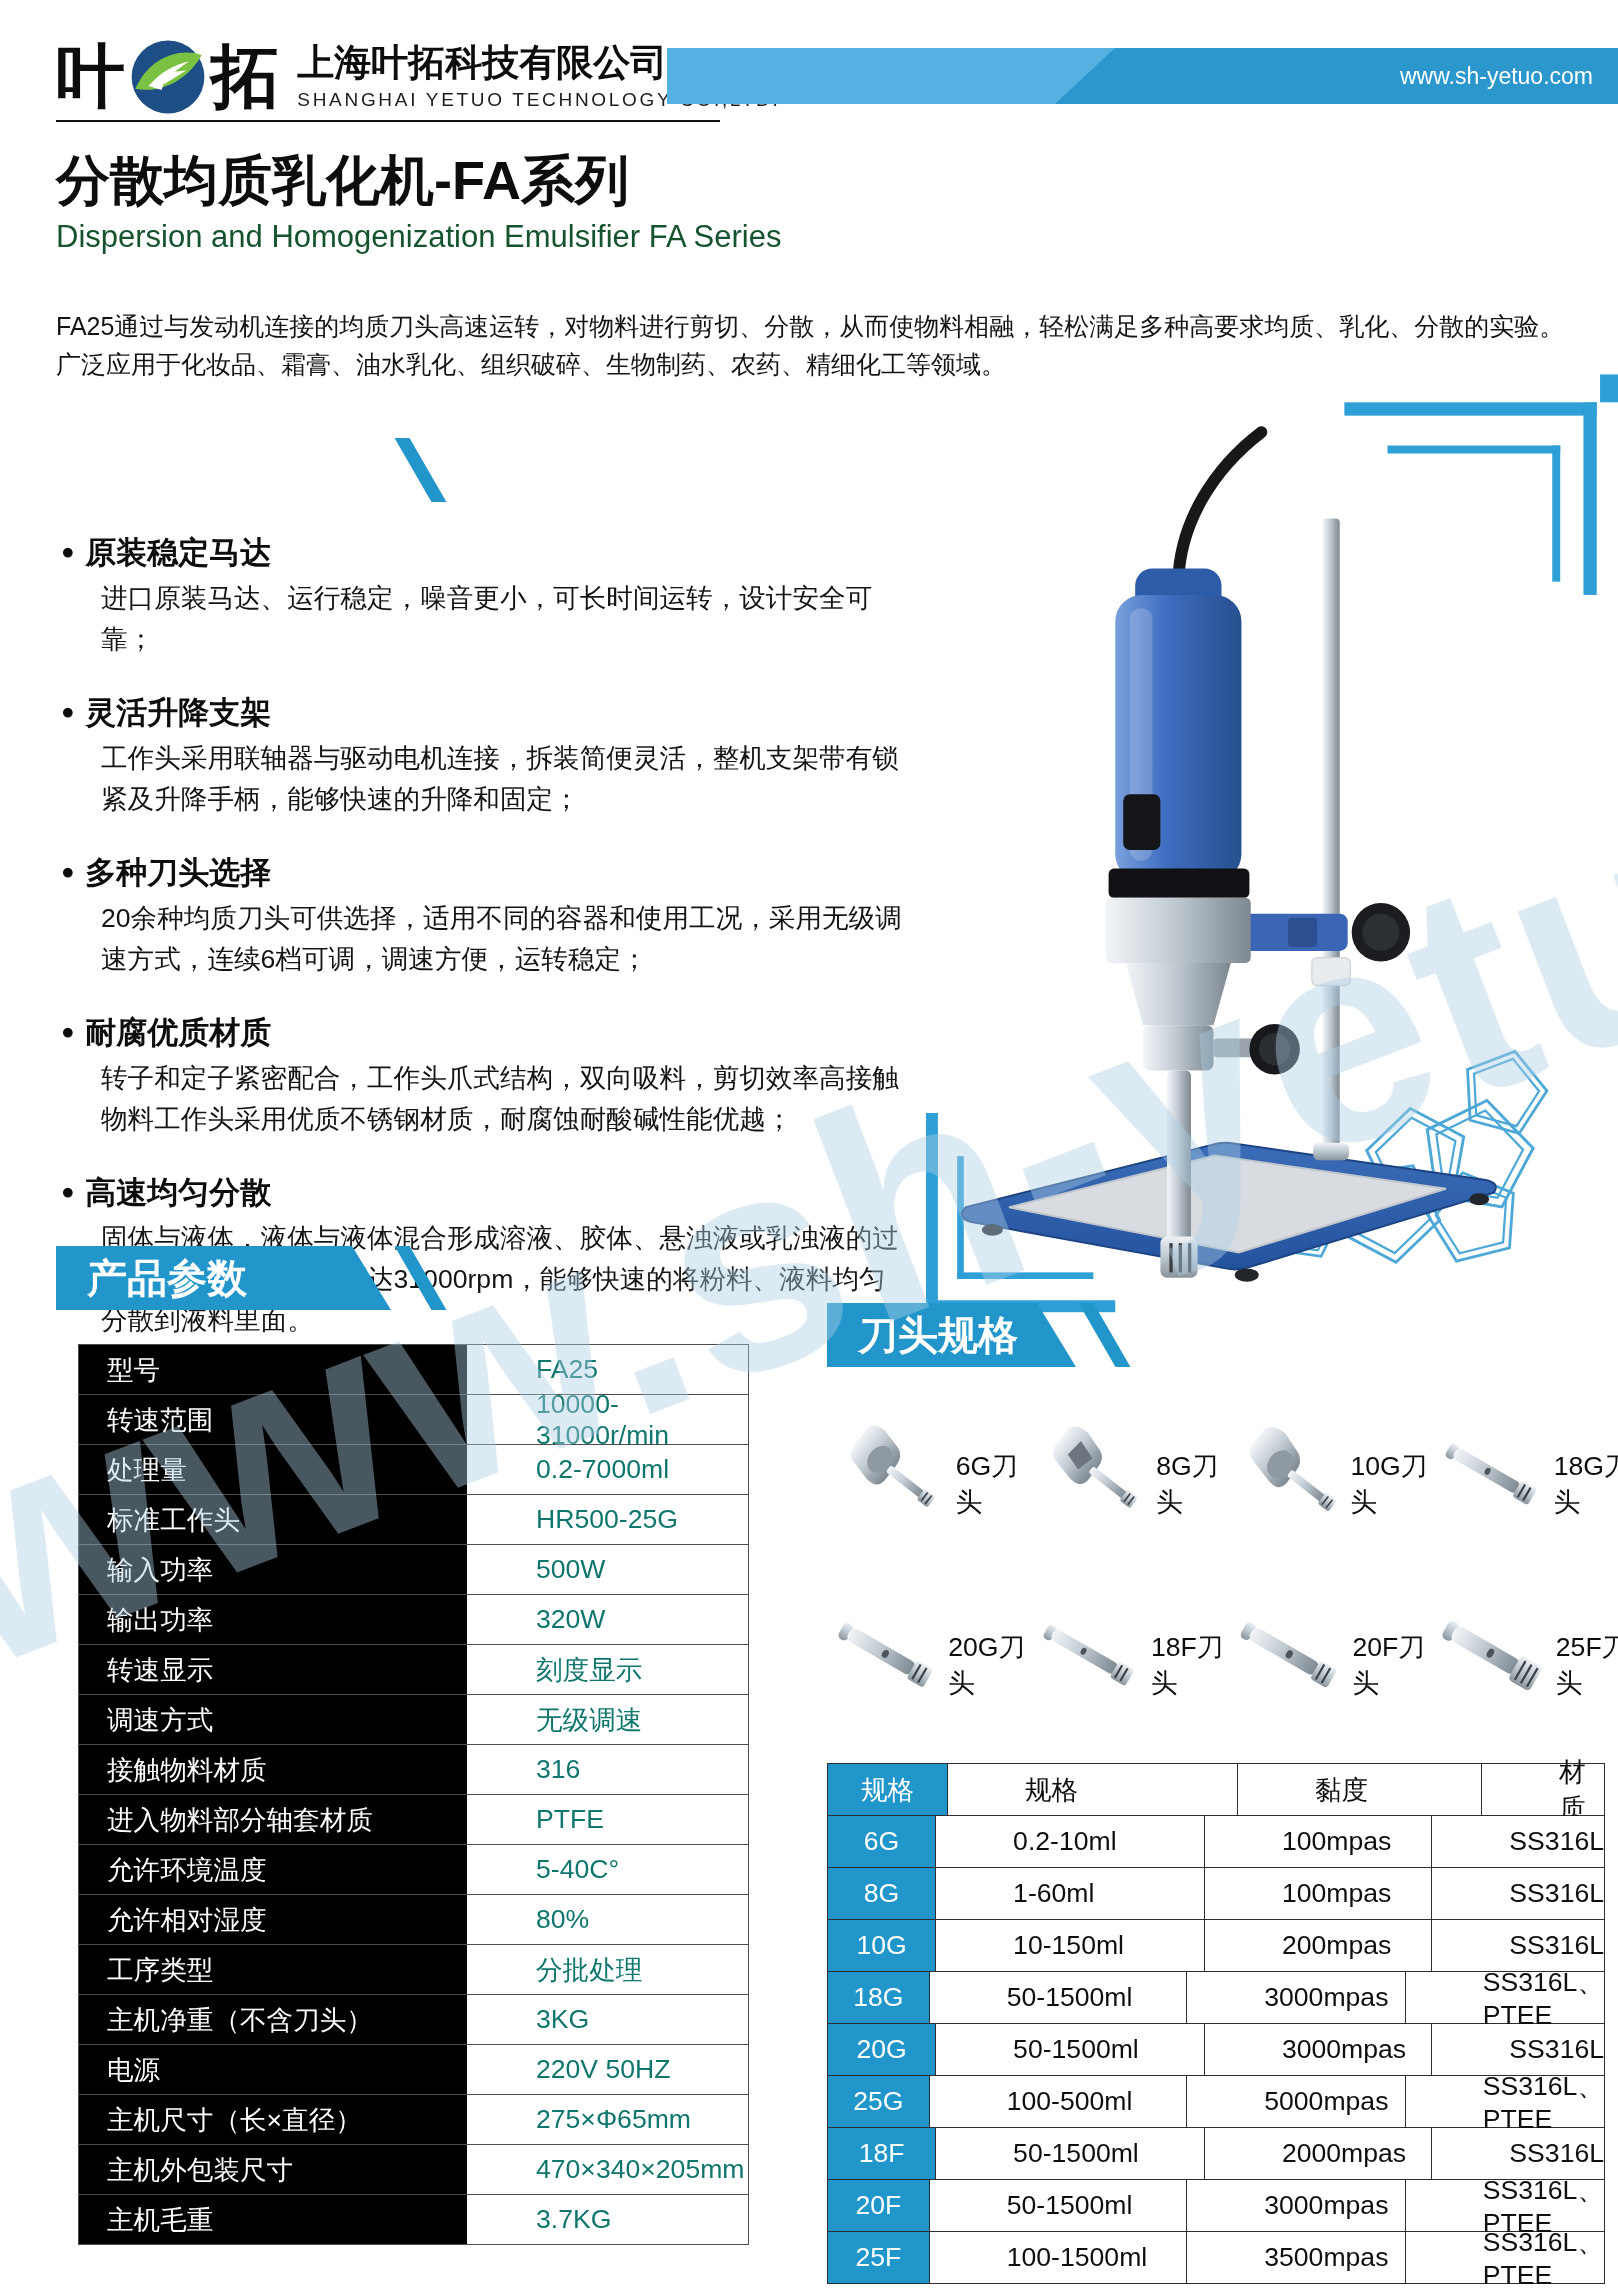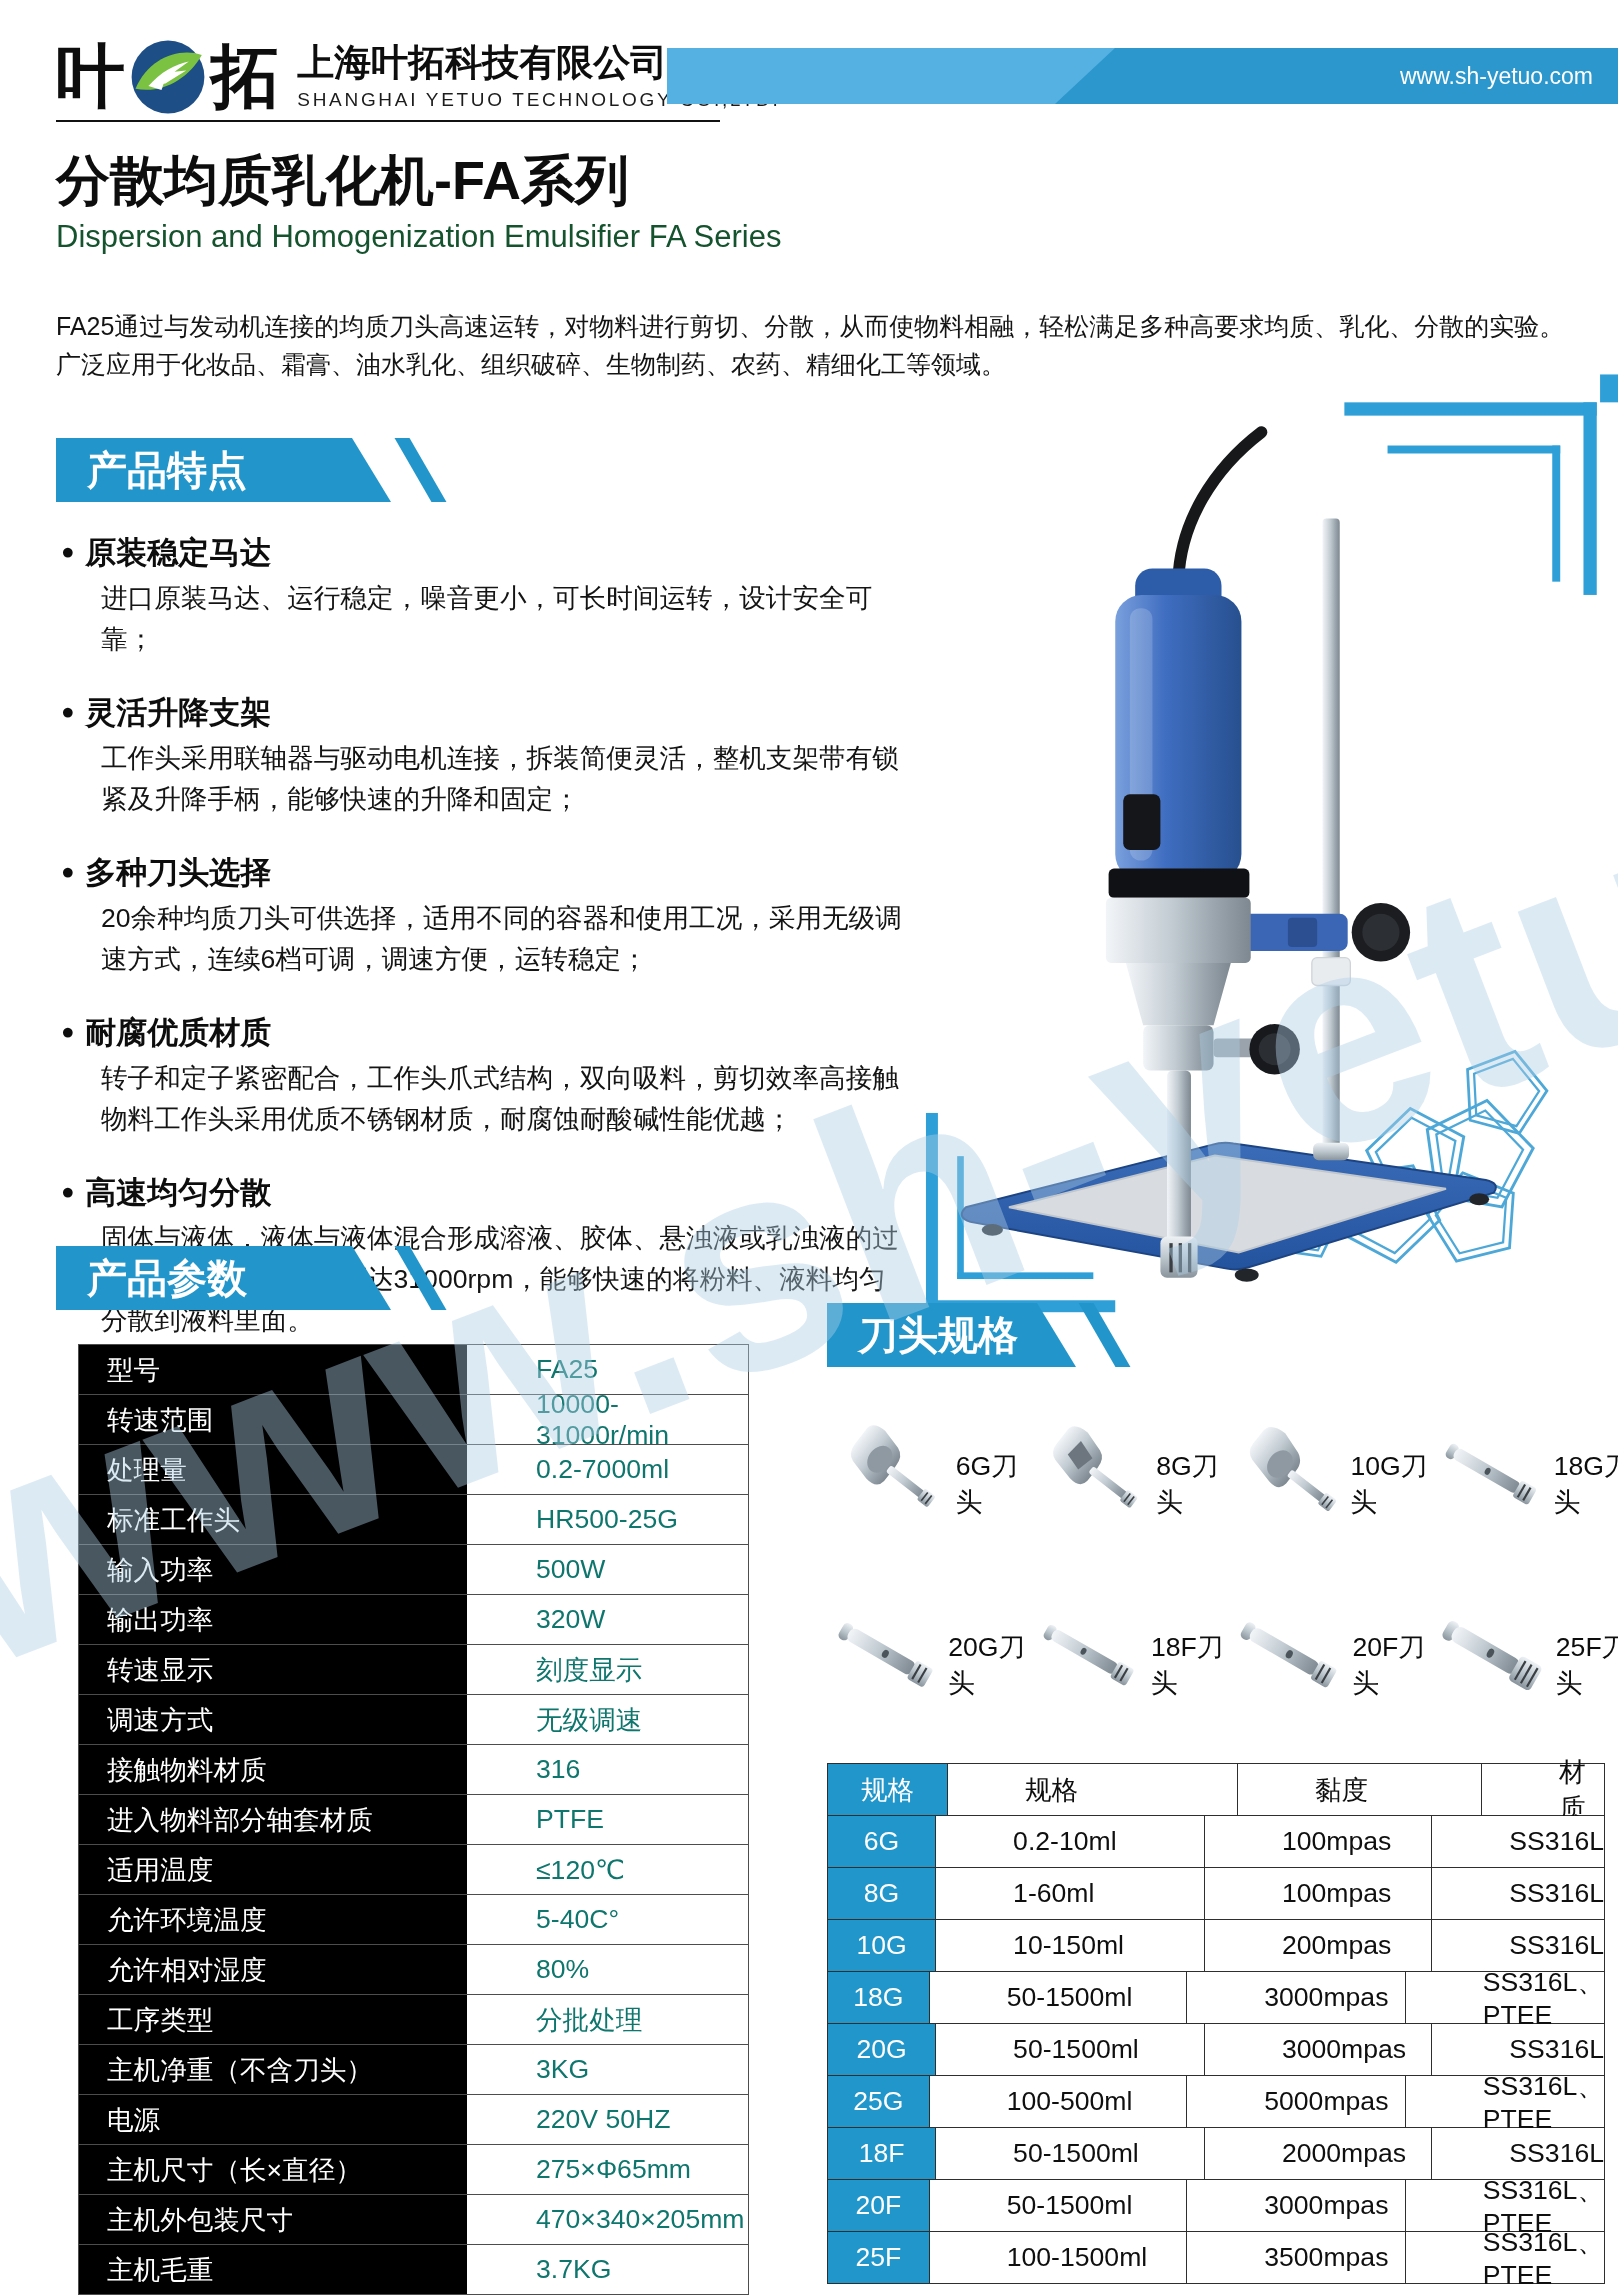--- a/index.html
+++ b/index.html
@@ -126,21 +126,20 @@
   <div class="url-banner">
     <div class="lighter"></div>
     <div class="url-text">www.sh-yetuo.com</div>
   </div>
 
   <div class="title-cn">分散均质乳化机-FA系列</div>
   <div class="title-en">Dispersion and Homogenization Emulsifier FA Series</div>
 
   <div class="intro">FA25通过与发动机连接的均质刀头高速运转，对物料进行剪切、分散，从而使物料相融，轻松满足多种高要求均质、乳化、分散的实验。广泛应用于化妆品、霜膏、油水乳化、组织破碎、生物制药、农药、精细化工等领域。</div>
 
-  <div class="banner" style="left:56px;top:438px;width:335px;">产品特点</div>
   <div class="banner-stripe" style="left:413px;top:438px;"></div>
 
   <div class="features">
 
       <div class="feature">
         <div class="feature-title"><span class="dot">●</span><span>原装稳定马达</span></div>
         <div class="feature-body">进口原装马达、运行稳定，噪音更小，可长时间运转，设计安全可靠；</div>
       </div>
 
       <div class="feature">
@@ -307,24 +306,20 @@
       <div class="p-row">
         <div class="p-label">接触物料材质</div>
         <div class="p-value">316</div>
       </div>
 
       <div class="p-row">
         <div class="p-label">进入物料部分轴套材质</div>
         <div class="p-value">PTFE</div>
       </div>
 
-      <div class="p-row">
-        <div class="p-label">适用温度</div>
-        <div class="p-value">≤120℃</div>
-      </div>
 
       <div class="p-row">
         <div class="p-label">允许环境温度</div>
         <div class="p-value">5-40C°</div>
       </div>
 
       <div class="p-row">
         <div class="p-label">允许相对湿度</div>
         <div class="p-value">80%</div>
       </div>

